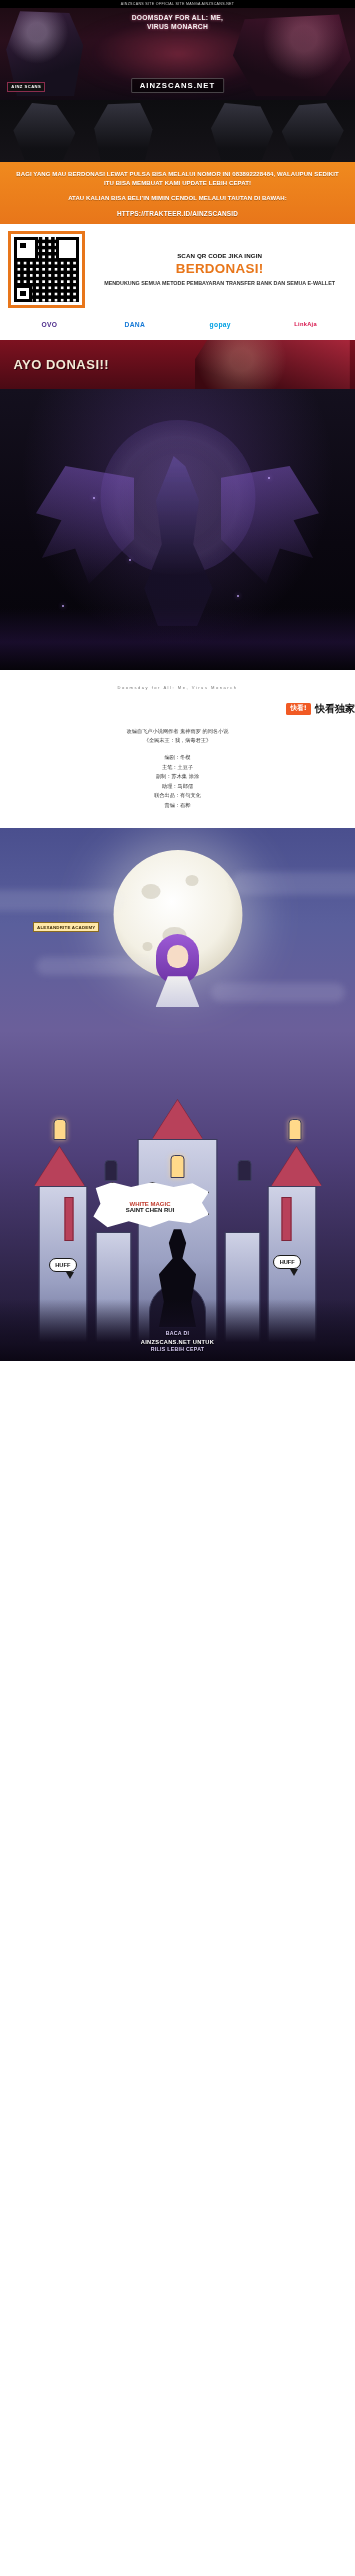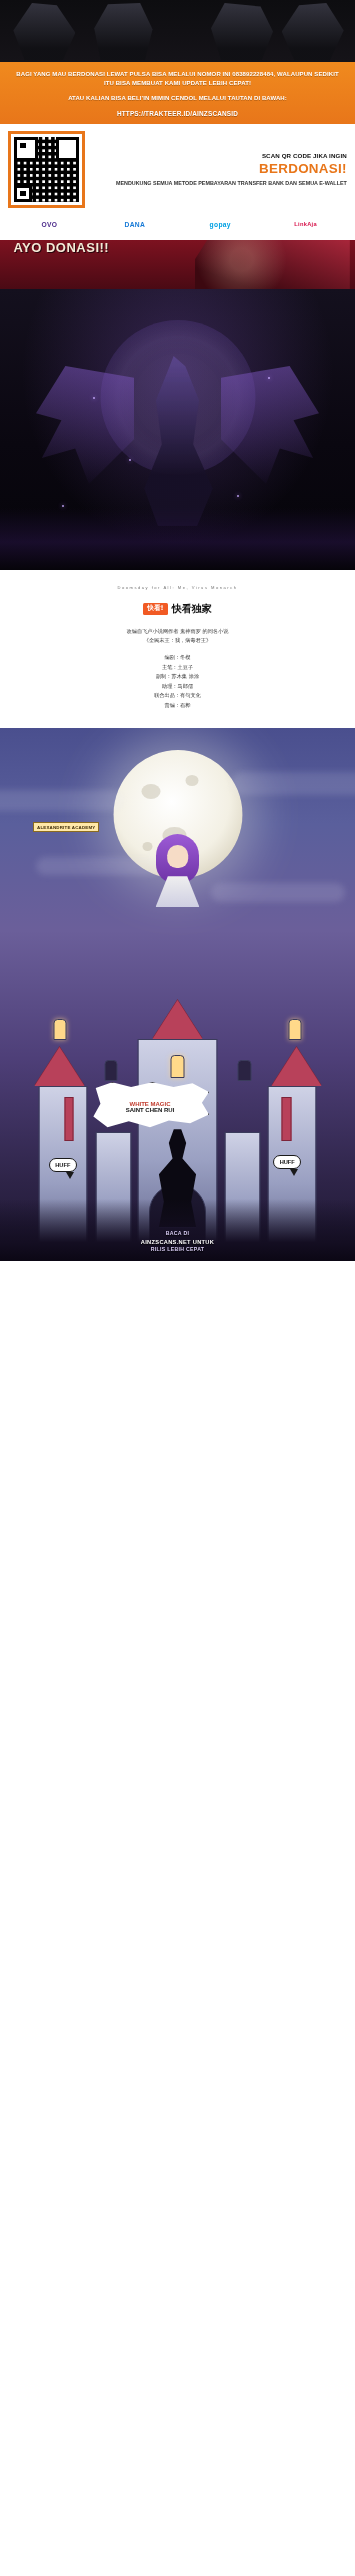--- a/index.html
+++ b/index.html
@@ -120,21 +120,21 @@
     position:relative;
   }
   .qr-code:before, .qr-code:after, .qr-eye3 {
     content:""; position:absolute; width:17.5px; height:17.5px;
     border:3.6px solid #000; background:#fff;
   }
   .qr-code:before { top:0; left:0; }
   .qr-code:after { top:0; right:0; }
   .qr-eye3 { bottom:0; left:0; }
   .qr-eye-dot { position:absolute; width:5.2px; height:5.2px; background:#000; }
-  .qr-text { flex:1 1 auto; text-align:right; }
+  .qr-text { flex:1 1 auto; text-align:center; }
   .qr-text .scan {
     font-size:6.2px; font-weight:bold; color:#111; letter-spacing:0.1px;
   }
   .qr-text .big {
     font-size:13.4px; font-weight:bold; color:#e8761a; letter-spacing:0.3px;
     margin:2.1px 0 4.1px;
   }
   .qr-text .sub {
     font-size:5.4px; font-weight:bold; color:#333; line-height:1.4;
   }
@@ -150,21 +150,21 @@
   }
   .w-ovo   { color:#4b2a8a; }
   .w-dana  { color:#1579d6; }
   .w-gopay { color:#00a0e3; }
   .w-link  { color:#d71149; font-size:5.7px; }
 
   
   .panel-ayo {
     position:relative; width:355px; height:49px;
     background: linear-gradient(180deg,#7d1220 0%, #4a0a14 100%);
-    overflow:hidden; display:flex; align-items:flex-start;
+    overflow:hidden; display:flex; align-items:center;
   }
   .ayo-text {
     position:relative; z-index:2; margin-left:13.4px;
     font-size:13px; font-weight:bold; color:#f4e9d6; letter-spacing:0.5px;
     text-shadow:1px 1px 0 #2a050c;
   }
   .ayo-fig {
     position:absolute; right:5.2px; top:0; width:155px; height:49px;
     background:
       radial-gradient(circle at 30% 40%, rgba(255,210,180,.25) 0 10%, rgba(0,0,0,0) 40%),
@@ -213,21 +213,21 @@
     width:355px; background:#ffffff; padding:13.4px 0 17.5px; text-align:center;
   }
   .cn-logo {
     font-size:20.6px; font-weight:bold; color:#111; letter-spacing:1px;
     font-family:"DejaVu Sans", sans-serif;
   }
   .cn-sub {
     font-size:4.1px; color:#777; letter-spacing:1.5px; margin-top:2.1px;
   }
   .kuai-row {
-    margin-top:11.3px; display:flex; align-items:center; justify-content:center; gap:4.1px;
+    margin-top:11.3px; display:flex; align-items:center; justify-content:flex-end; gap:4.1px;
   }
   .kuai-badge {
     background:#f15a24; color:#fff; font-size:6.7px; font-weight:bold;
     padding:1.5px 4.1px; border-radius:1.5px; font-family:"DejaVu Sans", sans-serif;
   }
   .kuai-text {
     font-size:10px; font-weight:bold; color:#111; font-family:"DejaVu Sans", sans-serif;
   }
   .credit-line {
     margin-top:11.3px; font-size:5.2px; color:#333; line-height:1.7;
@@ -336,20 +336,34 @@
     text-align:center; color:#d9cdf5; font-size:5.2px; font-weight:bold;
     line-height:1.5; letter-spacing:0.3px; text-shadow:0 0.5px 1px #000;
   }
   .footer-note .mid { color:#ffffff; font-size:5.7px; }
 </style>
 </head>
 <body>
 
 <div class="page">
 
+  <div class="panel-banner">
+    <div class="banner-top-strip">AINZSCANS SITE OFFICIAL SITE MANGA AINZSCANS.NET</div>
+    <div class="banner-glow"></div>
+    <div class="banner-figure-left"></div>
+    <div class="banner-figure-right"></div>
+    <div class="banner-title">
+      <div class="l1">DOOMSDAY FOR ALL: ME,</div>
+      <div class="l2">VIRUS MONARCH</div>
+    </div>
+    <div class="badge-left">AINZ SCANS</div>
+    <div class="banner-logo-box">
+      <span>AINZSCANS.NET</span>
+    </div>
+  </div>
 
   <div class="panel-donate-dark">
     <div class="dark-fig a"></div>
     <div class="dark-fig b"></div>
     <div class="dark-fig c"></div>
     <div class="dark-fig d"></div>
   </div>
 
   <div class="panel-orange">
     <div class="para">BAGI YANG MAU BERDONASI LEWAT PULSA BISA MELALUI NOMOR INI 083892228484, WALAUPUN SEDIKIT ITU BISA MEMBUAT KAMI UPDATE LEBIH CEPAT!</div>

